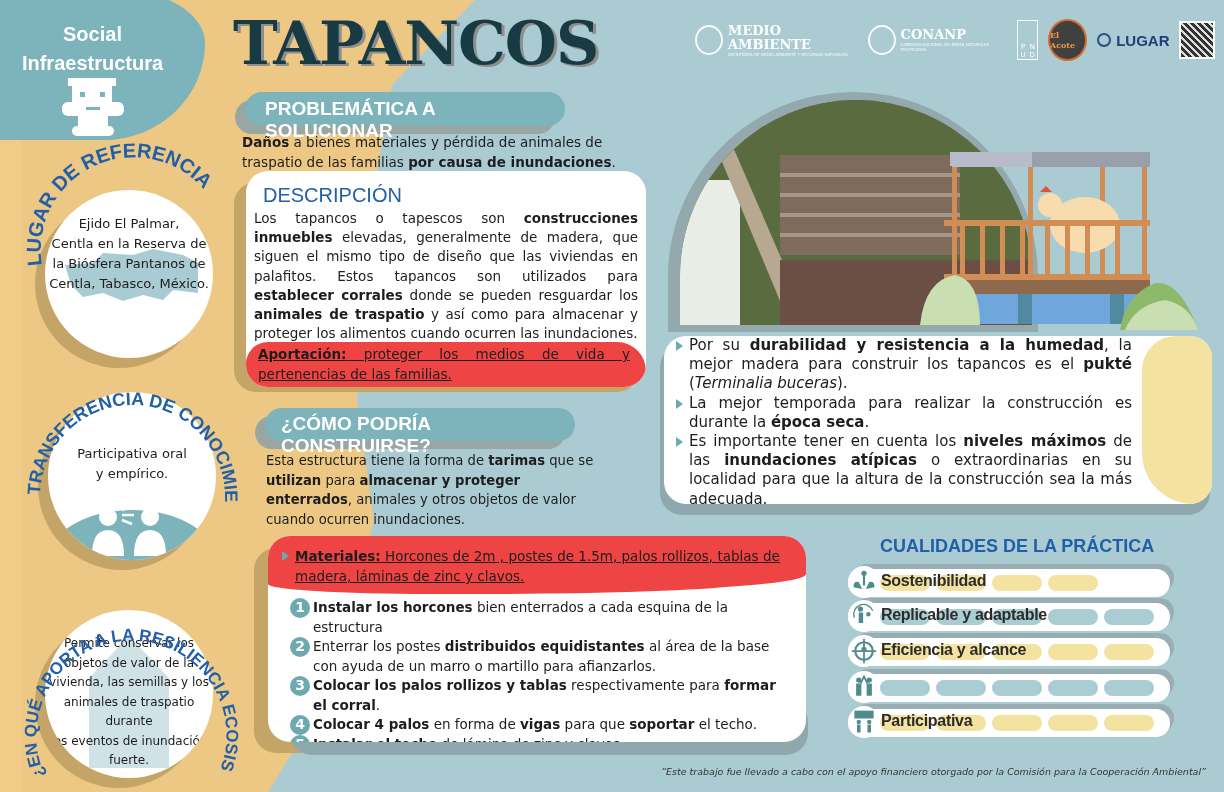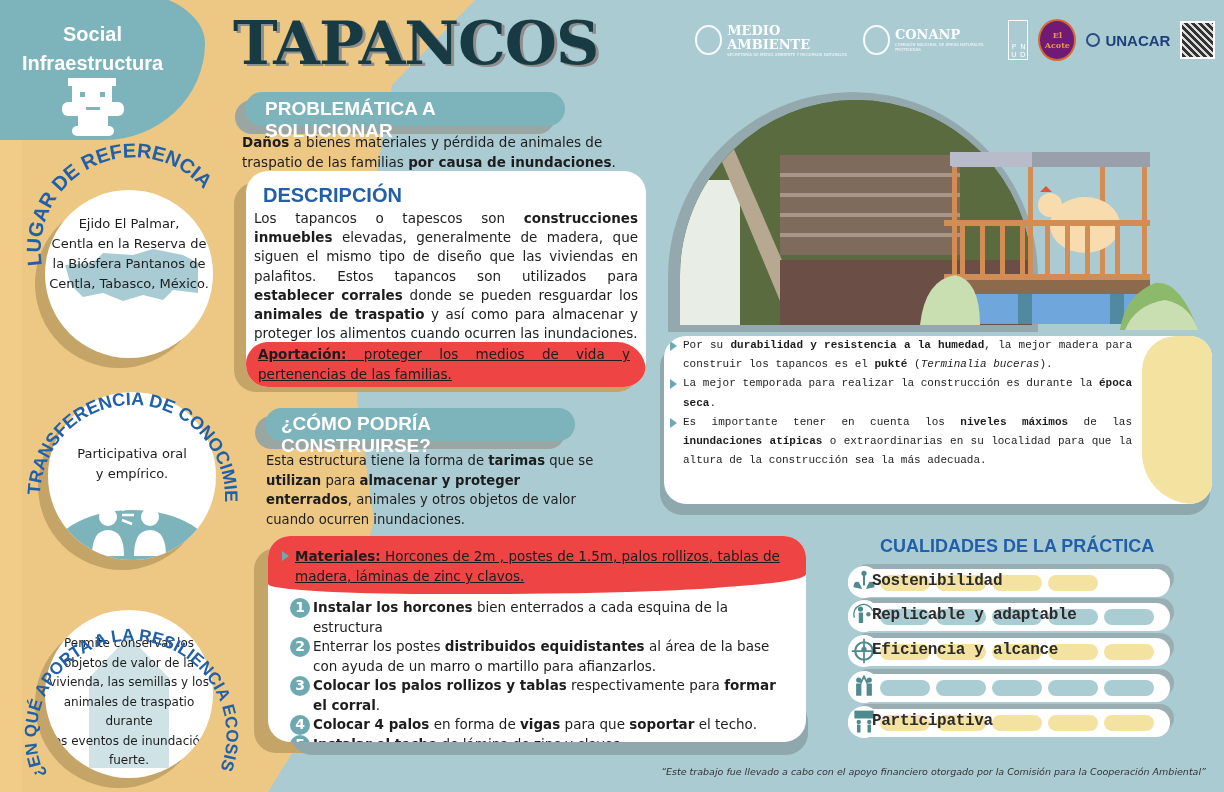--- a/index.html
+++ b/index.html
@@ -18,34 +18,34 @@
 
   .title { position: absolute; left: 233px; top: 8px; font-family: "DejaVu Serif", serif; font-weight: bold;
     font-size: 60px; letter-spacing: -1px; color: #183a43; text-shadow: 3px 2px 0 #8e8e8e; line-height: 70px; }
 
   .logos { position: absolute; left: 695px; top: 20px; width: 520px; height: 40px; display: flex; align-items: center; gap: 10px; }
   .logo { display: flex; align-items: center; gap: 5px; color: #fff; }
   .logo-circle { width: 30px; height: 30px; border-radius: 50%; border: 2px solid #fff; opacity: .9; }
   .logo-text { font-family: "DejaVu Serif", serif; font-weight: bold; font-size: 13px; line-height: 14px; }
   .logo-sub { font-size: 4px; line-height: 5px; opacity: .9; }
   .pnud { width: 22px; height: 40px; border: 1px solid #fff; font-size: 7px; color: #fff; display: grid; grid-template-columns: 1fr 1fr; align-content: end; text-align: center; }
-  .acote { width: 42px; height: 42px; border-radius: 50%; background: #701a75; border: 2px solid #d46b2d; color: #e99a45; font-size: 8px; font-weight: bold; display: flex; align-items: center; justify-content: center; font-family: "DejaVu Serif", serif; text-align: center; }
+  .acote { width: 42px; height: 42px; border-radius: 50%; background: #404040; border: 2px solid #d46b2d; color: #e99a45; font-size: 8px; font-weight: bold; display: flex; align-items: center; justify-content: center; font-family: "DejaVu Serif", serif; }
   .unacar { color: #1d3f7a; font-weight: bold; font-size: 15px; font-family: "Liberation Sans", sans-serif; }
   .qr { width: 38px; height: 38px; background: repeating-linear-gradient(45deg,#333 0 3px,#ddd 3px 5px), #fff; border: 2px solid #fff; }
 
   .pill { position: absolute; background: #7db3ba; color: #fff; border-radius: 30px; font-family: "Liberation Sans", sans-serif;
     font-weight: bold; box-shadow: -10px 8px 0 #9aa6a2; }
 
   .lead { position: absolute; font-size: 13.5px; line-height: 20px; }
   b { font-weight: bold; }
 
   .card { position: absolute; background: #fff; border-radius: 22px; overflow: hidden; }
   .card-shadow { position: absolute; border-radius: 22px; background: #c4a467; }
   .card-shadow.blue { background: #8ea8ad; }
-  .card h2 { font-family: "Liberation Sans", sans-serif; color: #2160a8; font-weight: bold; }
+  .card h2 { font-family: "Liberation Sans", sans-serif; color: #2160a8; font-weight: normal; }
   .justify { text-align: justify; }
   .yellow-band { background: #ef4444; text-decoration: underline; }
 
   .circle { position: absolute; width: 168px; height: 168px; border-radius: 50%; background: #fff; box-shadow: -10px 10px 0 #c4a467; overflow: hidden; }
   .circle-text { position: absolute; left: 0; right: 0; text-align: center; font-size: 13px; line-height: 20px; }
   .arc { position: absolute; overflow: visible; }
   .arc text { font-family: "Liberation Sans", sans-serif; font-weight: bold; fill: #2160a8; }
 
   .steps { list-style: none; }
   .step { display: flex; gap: 3px; font-size: 13.5px; line-height: 19.5px; }
@@ -53,21 +53,21 @@
     display: flex; align-items: center; justify-content: center; margin-left: -8px; }
   .tri { display: inline-block; width: 0; height: 0; border-top: 5px solid transparent; border-bottom: 5px solid transparent; border-left: 7px solid #6ea9b1; margin-right: 6px; }
 
   .q-title { position: absolute; left: 880px; top: 536px; color: #2160a8; font-family: "Liberation Sans", sans-serif; font-weight: bold; font-size: 18px; }
   .q-row { position: absolute; left: 848px; width: 322px; height: 28px; }
   .q-row .shadow { position: absolute; left: 6px; top: -5px; right: -4px; height: 28px; border-radius: 14px; background: #98aeb3; }
   .q-row .bar { position: absolute; inset: 0; border-radius: 14px; background: #fff; }
   .q-row .segs { position: absolute; left: 32px; top: 6px; display: flex; gap: 6px; }
   .seg { width: 50px; height: 16px; border-radius: 8px; }
   .q-icon { position: absolute; left: 0; top: -3px; width: 32px; height: 32px; border-radius: 50%; background: #fff; display: flex; align-items: center; justify-content: center; }
-  .q-label { position: absolute; left: 24px; top: 3px; font-family: Liberation Mono, monospace; font-weight: bold; font-size: 16px; color: #2b2b2b; white-space: nowrap; letter-spacing: -0.3px; }
+  .q-label { position: absolute; left: 33px; top: 3px; font-family: Liberation Sans, sans-serif; font-weight: bold; font-size: 16px; color: #2b2b2b; white-space: nowrap; letter-spacing: -0.3px; }
 
   .footer { position: absolute; right: 18px; top: 766px; font-style: italic; font-size: 9.5px; color: #333; }
 
   .photo-wrap { position: absolute; left: 668px; top: 92px; width: 370px; height: 240px; border-radius: 190px 190px 0 0; background: #93a9ad; }
   .photo { position: absolute; left: 680px; top: 100px; width: 352px; height: 225px; border-radius: 176px 176px 0 0; overflow: hidden;
     background: linear-gradient(180deg,#4f6a3a 0%,#6d7f4d 35%,#5b4a3c 60%,#6d5148 100%); }
 </style>
 </head>
 <body>
 
@@ -109,21 +109,21 @@
   </div>
   <div class="pnud">
     <span>P</span>
       <span>N</span>
     <span>U</span>
       <span>D</span>
   </div>
   <div class="acote">El Acote</div>
   <div class="logo unacar">
     <div class="logo-circle" style="width:14px;height:14px;border-color:#1d3f7a"></div>
-    <span>UNACAR</span>
+    <span>LUGAR</span>
   </div>
   <div class="qr"></div>
 </div>
 
 <div class="pill" style="left:245px;top:92px;width:320px;height:34px;font-size:19px;padding:6px 0 0 20px;">PROBLEMÁTICA A SOLUCIONAR</div>
 <div class="lead" style="left:242px;top:132px;width:410px;">
   <b>Daños</b><span> a bienes materiales y pérdida de animales de traspatio de las familias </span><b>por causa de inundaciones</b><span>.</span>
 </div>
 
 <div class="card-shadow" style="left:234px;top:182px;width:405px;height:210px;"></div>
@@ -285,21 +285,21 @@
   <path d="M0 175 Q5 130 35 125 Q60 130 60 175 Z" fill="#c9dfb1"></path>
 </svg>
 <svg style="position:absolute;left:1120px;top:275px" width="80" height="55" viewBox="0 0 80 55">
   <path d="M0 55 Q5 20 35 8 Q60 5 78 55 Z" fill="#8dba6a"></path>
     <path d="M5 55 Q15 30 45 25 Q70 30 78 55 Z" fill="#c9dfb1"></path>
 </svg>
 
 <div class="card-shadow blue" style="left:660px;top:345px;width:550px;height:170px;"></div>
 <div class="card" style="left:664px;top:336px;width:548px;height:168px;">
   <div style="position:absolute;right:0;top:0;width:70px;height:168px;background:#f4e3a0;border-radius:40px 22px 22px 60px;"></div>
-  <div style="position:relative;padding:0 80px 0 6px;font-size:11px;line-height:19.2px;font-family:Liberation Mono, monospace;">
+  <div style="position:relative;padding:0 80px 0 12px;font-size:15px;line-height:19.2px;">
     <div style="display:flex;">
         <span class="tri" style="margin-top:5px;flex:0 0 7px"></span>
         <div class="justify"><span>Por su </span><b>durabilidad y resistencia a la humedad</b><span>, la mejor madera para construir los tapancos es el </span><b>pukté</b><span> (</span><i>Terminalia buceras</i><span>).</span></div>
       </div>
     <div style="display:flex;">
         <span class="tri" style="margin-top:5px;flex:0 0 7px"></span>
         <div class="justify"><span>La mejor temporada para realizar la construcción es durante la </span><b>época seca</b><span>.</span></div>
       </div>
     <div style="display:flex;">
         <span class="tri" style="margin-top:5px;flex:0 0 7px"></span>

